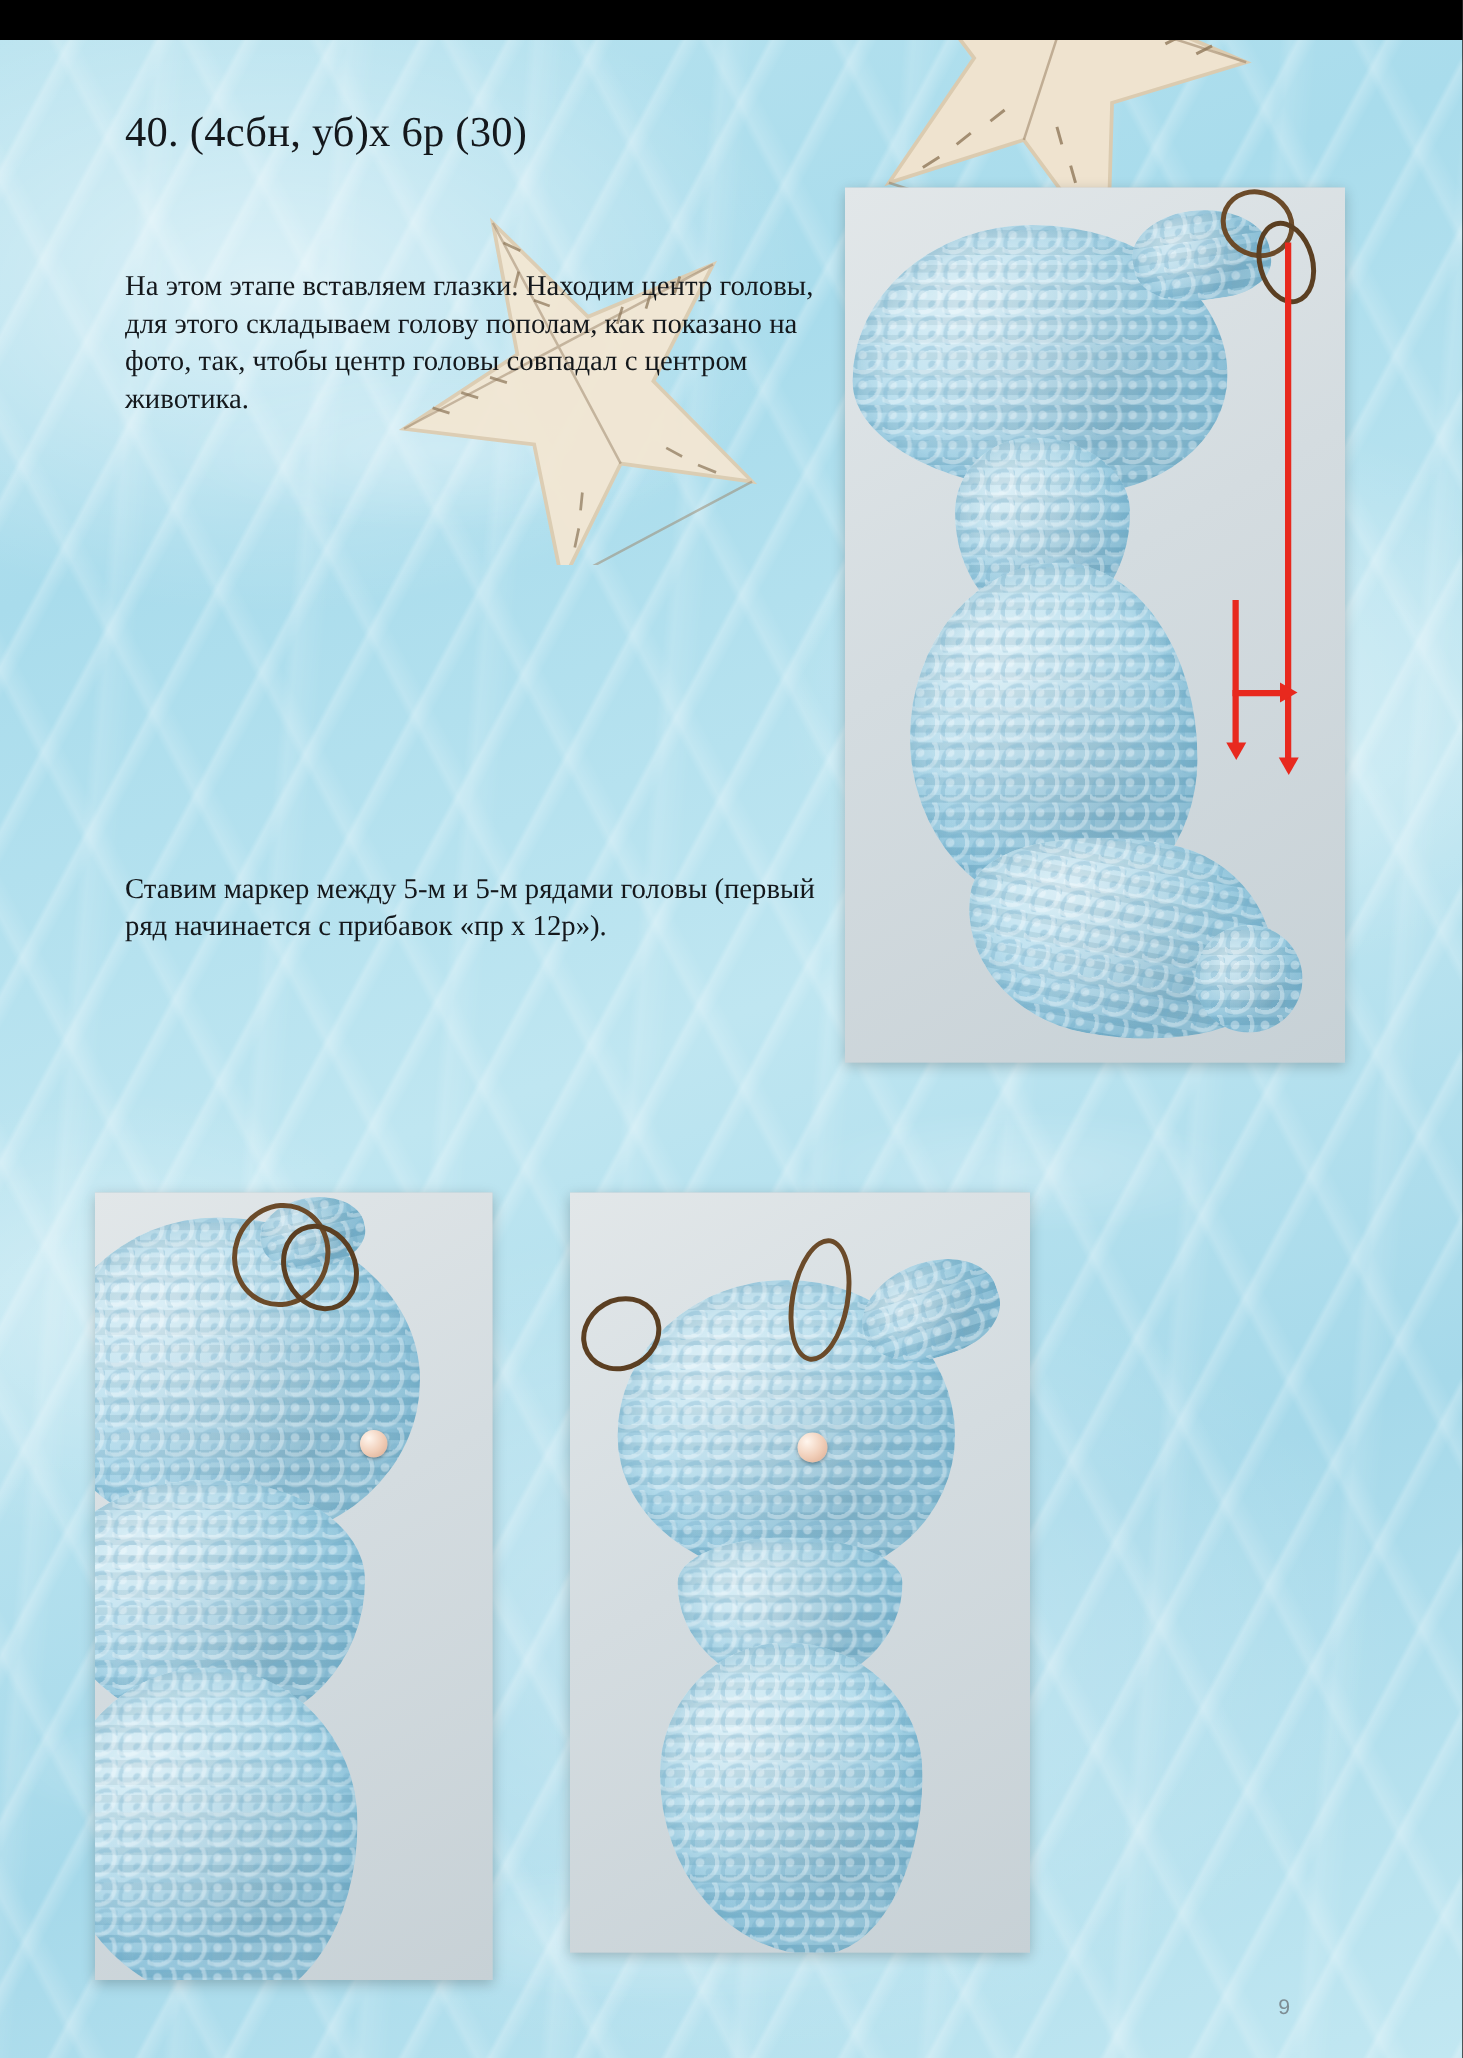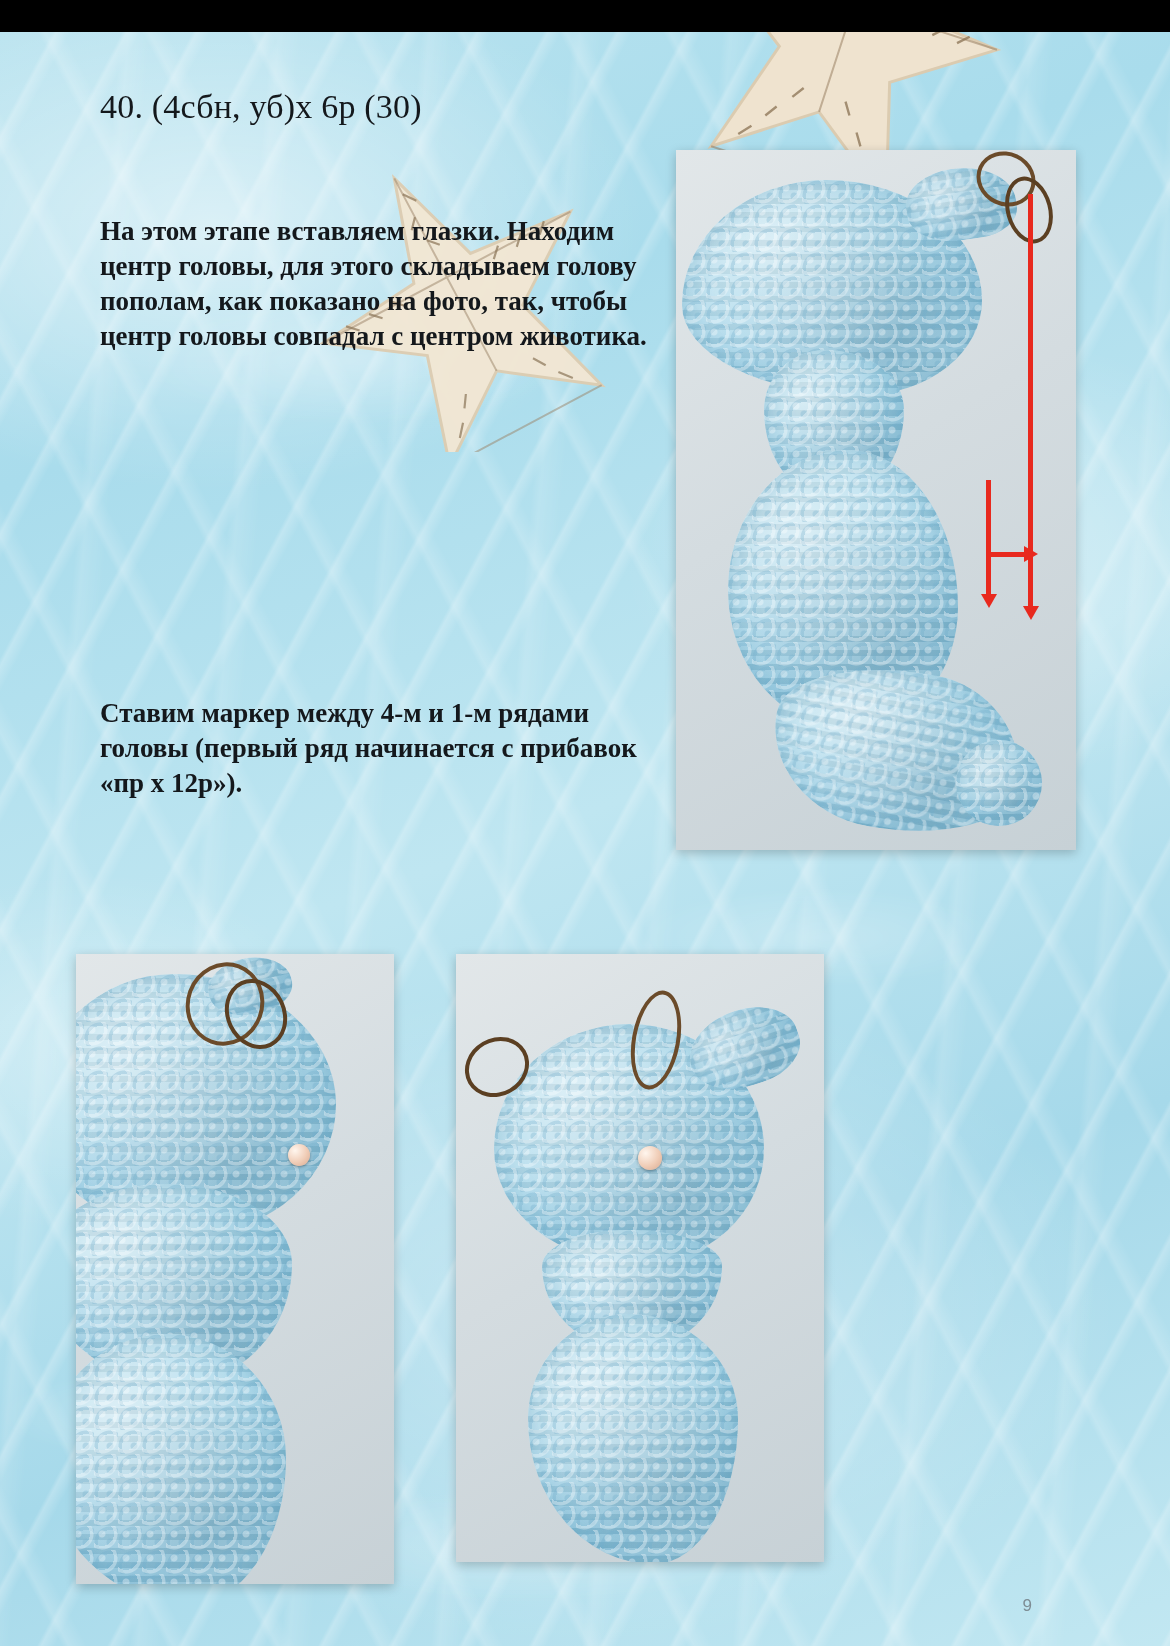--- a/index.html
+++ b/index.html
@@ -61,23 +61,22 @@
     left: 100px;
     top: 56px;
     width: 560px;
     font-size: 34px;
     color: #14181c;
     letter-spacing: 0.2px;
   }
   .para {
     position: absolute;
     color: #14181c;
-    font-size: 27px;
+    font-size: 23px;
     line-height: 1.30;
-    font-weight: bold;
   }
   .para-1 { left: 100px; top: 182px; width: 560px; }
   .para-2 { left: 100px; top: 664px; width: 560px; }
 
   
   .photo {
     position: absolute;
     background: #cfd6da;
     box-shadow: 0 3px 10px rgba(0,0,0,0.22);
     overflow: hidden;
@@ -178,21 +177,21 @@
           <path d="M112,-32 L102,-22 M86,-32 L76,-22 M60,-32 L50,-22"></path>
           <path d="M64,120 L54,108 M46,96 L38,84"></path>
           <path d="M-64,120 L-54,108 M-46,96 L-38,84"></path>
         </g>
       </g>
     </svg>
   </div>
 
   <div class="heading">40.  (4сбн, уб)х 6р (30)</div>
   <div class="para para-1">На этом этапе вставляем глазки. Находим центр головы, для этого складываем голову пополам, как показано на фото, так, чтобы центр головы совпадал с центром животика.</div>
-  <div class="para para-2">Ставим маркер между 4-м и 1-м рядами головы (первый ряд начинается с прибавок «пр х 12р»).</div>
+  <div class="para para-2">Ставим маркер между 5-м и 5-м рядами головы (первый ряд начинается с прибавок «пр х 12р»).</div>
 
   <div class="photo" style="left:676px; top:118px; width:400px; height:700px;">
     <div class="bg"></div>
 
     <div class="plush" style="left:6px; top:30px; width:300px; height:215px; border-radius:48% 52% 40% 60% / 58% 56% 44% 42%;"></div>
 
     <div class="plush" style="left:230px; top:18px; width:110px; height:72px; border-radius:50% 60% 40% 50%; transform:rotate(-8deg);"></div>
 
     <div class="plush" style="left:88px; top:200px; width:140px; height:150px; border-radius:44% 56% 50% 50% / 40% 40% 60% 60%;"></div>
 

